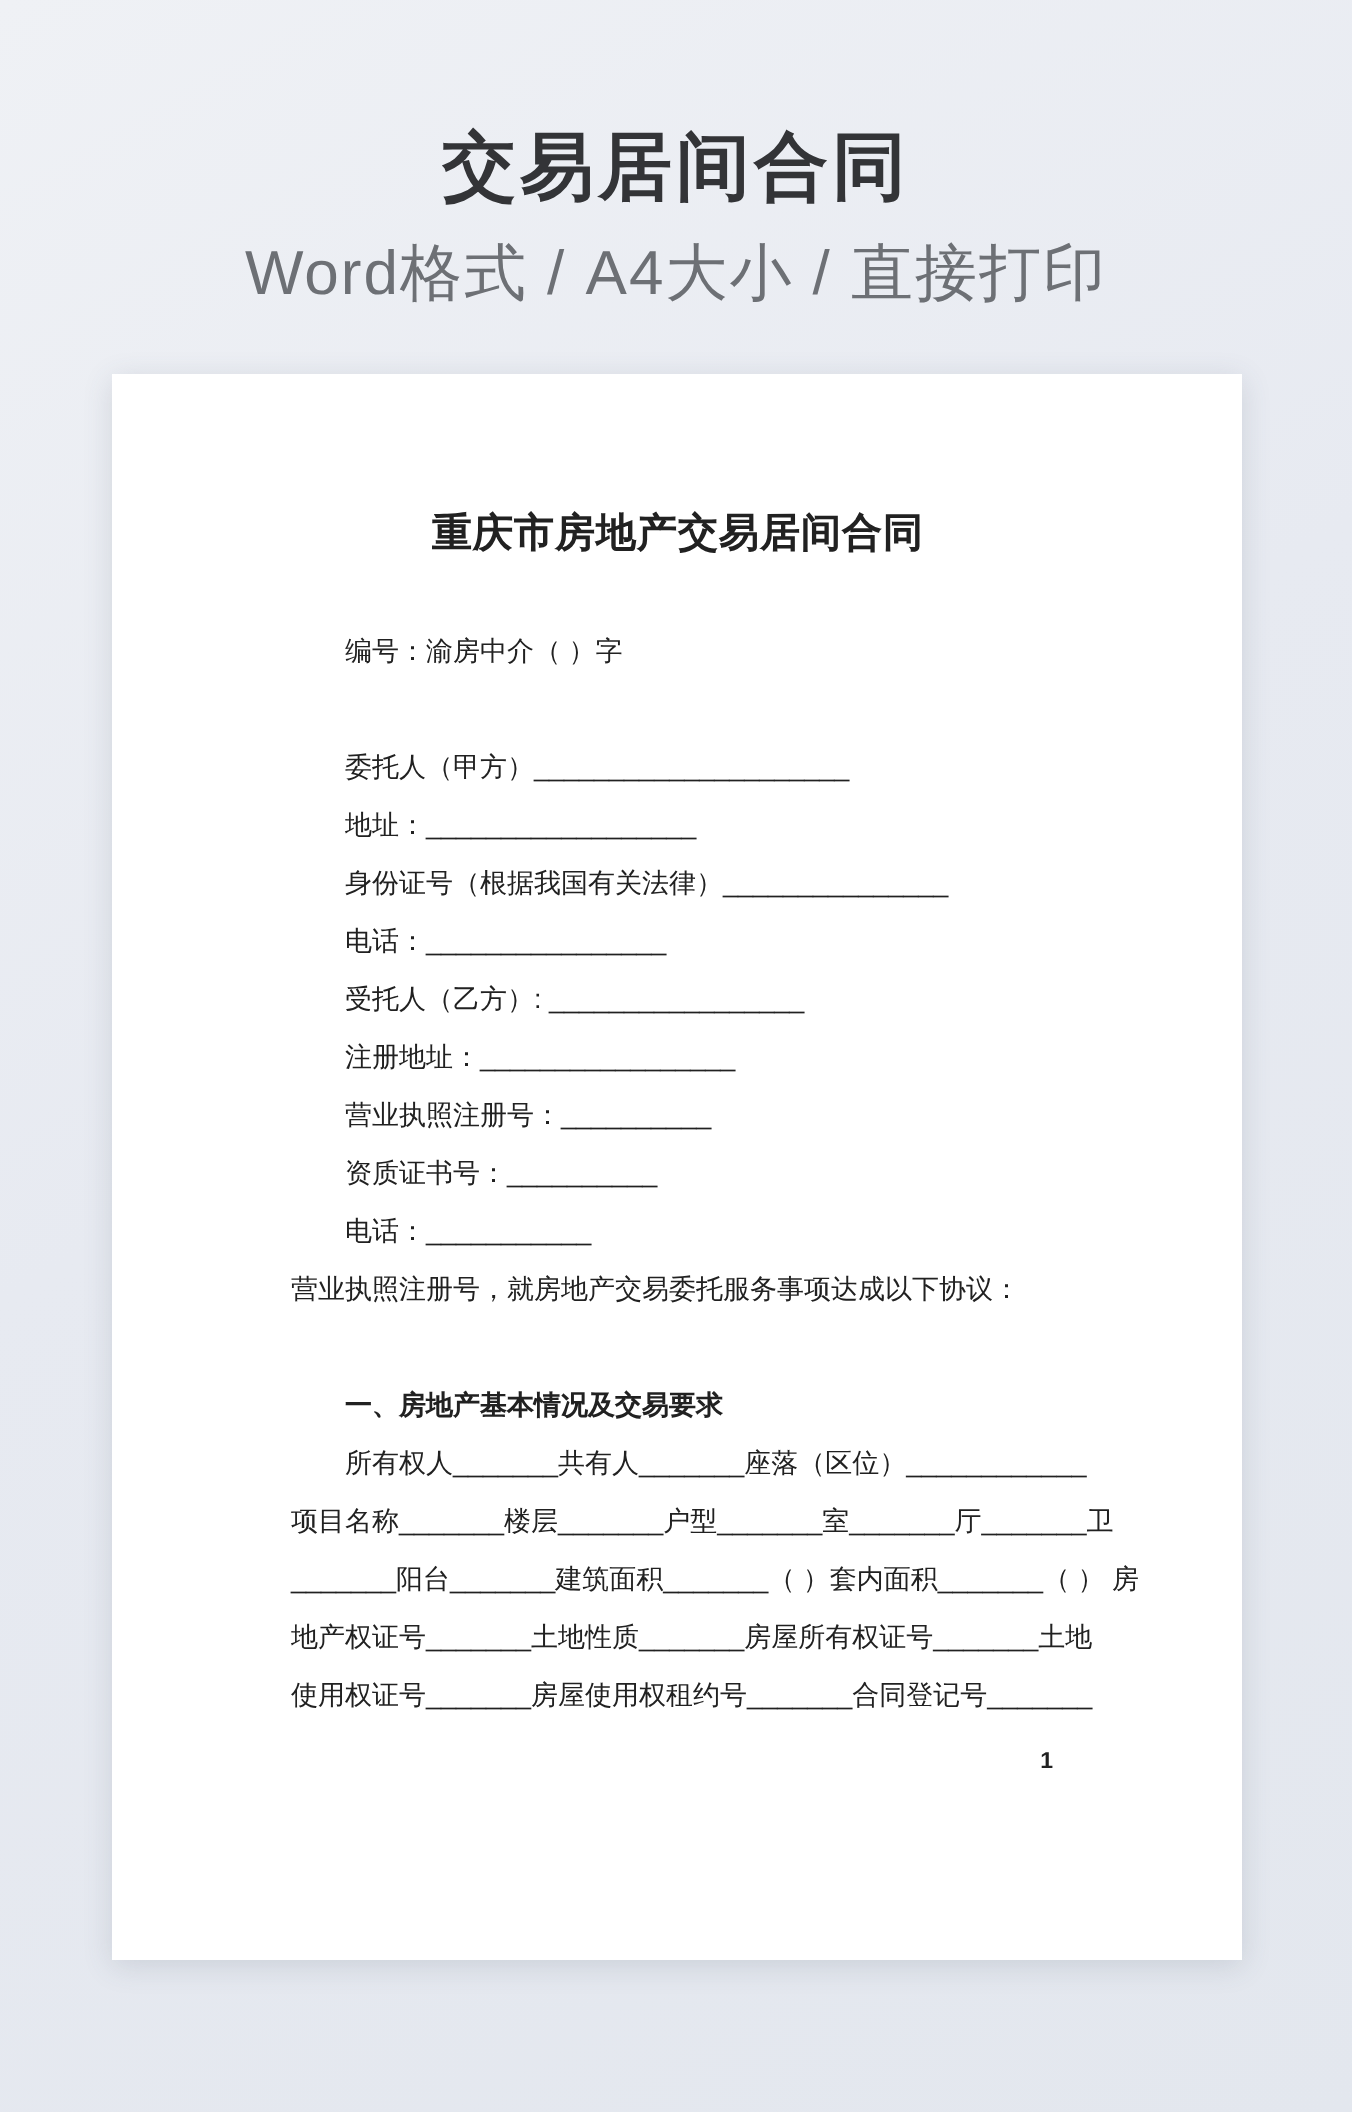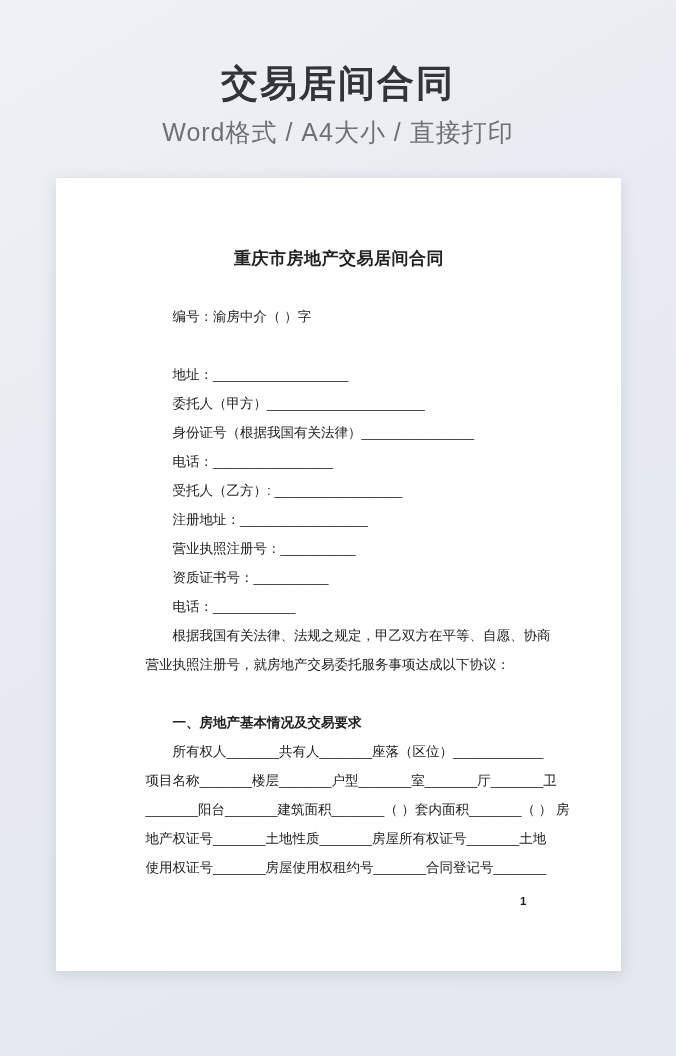--- a/index.html
+++ b/index.html
@@ -7,35 +7,35 @@
     width:676px;height:1056px;overflow:hidden;
     background:linear-gradient(150deg,#eff1f5 0%,#e7eaf1 45%,#e3e7ee 100%);
     font-family:"Liberation Sans","DejaVu Sans",sans-serif;
   }
   .header{ text-align:center; padding-top:64px; }
   .header-title{
     margin:0; font-size:37px; font-weight:bold; color:#333437;
     letter-spacing:2px; line-height:1.1;
   }
   .header-subtitle{
-    margin:11px 0 0 0; font-size:25px; color:#6d7075; letter-spacing:1px;
+    margin:11px 0 0 0; font-size:31px; color:#6d7075; letter-spacing:1px;
   }
   .page{
     width:565px; height:793px; margin:29px auto 0 auto;
     background:#ffffff; box-sizing:border-box;
     padding:66px 88px 0 90px;
     box-shadow:0 3px 14px rgba(70,80,100,0.16);
   }
   .doc{ color:#212121; font-size:13.5px; }
   .line{
     line-height:29px; min-height:29px; white-space:pre;
     text-align:left;
   }
   .line.doc-title{
-    font-size:17px; font-weight:bold; text-align:center; white-space:normal;
+    font-size:20px; font-weight:bold; text-align:center; white-space:normal;
     letter-spacing:0.5px;
   }
   .line.indent{ padding-left:27px; }
   .line.bold{ font-weight:bold; }
   .page-footer{
     margin-top:13px; text-align:right; font-size:11.5px; font-weight:bold;
     color:#212121; padding-right:6px;
   }
 </style>
 </head>
@@ -46,30 +46,29 @@
   <div class="header-subtitle">Word格式 / A4大小 / 直接打印</div>
 </div>
 
 <div class="page">
   <div class="doc">
 
   <div class="line doc-title">重庆市房地产交易居间合同</div>
       <div class="line blank">&nbsp;</div>
       <div class="line indent">编号：渝房中介（ ）字</div>
       <div class="line blank">&nbsp;</div>
+      <div class="line indent">委托人（甲方）_____________________</div>
       <div class="line indent">地址：__________________</div>
-      <div class="line indent">委托人（甲方）_____________________</div>
       <div class="line indent">身份证号（根据我国有关法律）_______________</div>
       <div class="line indent">电话：________________</div>
       <div class="line indent">受托人（乙方）: _________________</div>
       <div class="line indent">注册地址：_________________</div>
       <div class="line indent">营业执照注册号：__________</div>
       <div class="line indent">资质证书号：__________</div>
       <div class="line indent">电话：___________</div>
-      <div class="line indent">根据我国有关法律、法规之规定，甲乙双方在平等、自愿、协商</div>
       <div class="line">营业执照注册号，就房地产交易委托服务事项达成以下协议：</div>
       <div class="line blank">&nbsp;</div>
       <div class="line indent bold">一、房地产基本情况及交易要求</div>
       <div class="line indent">所有权人_______共有人_______座落（区位）____________</div>
       <div class="line">项目名称_______楼层_______户型_______室_______厅_______卫</div>
       <div class="line">_______阳台_______建筑面积_______（ ）套内面积_______（ ） 房</div>
       <div class="line">地产权证号_______土地性质_______房屋所有权证号_______土地</div>
       <div class="line">使用权证号_______房屋使用权租约号_______合同登记号_______</div>
     </div>
   <div class="page-footer">1</div>

